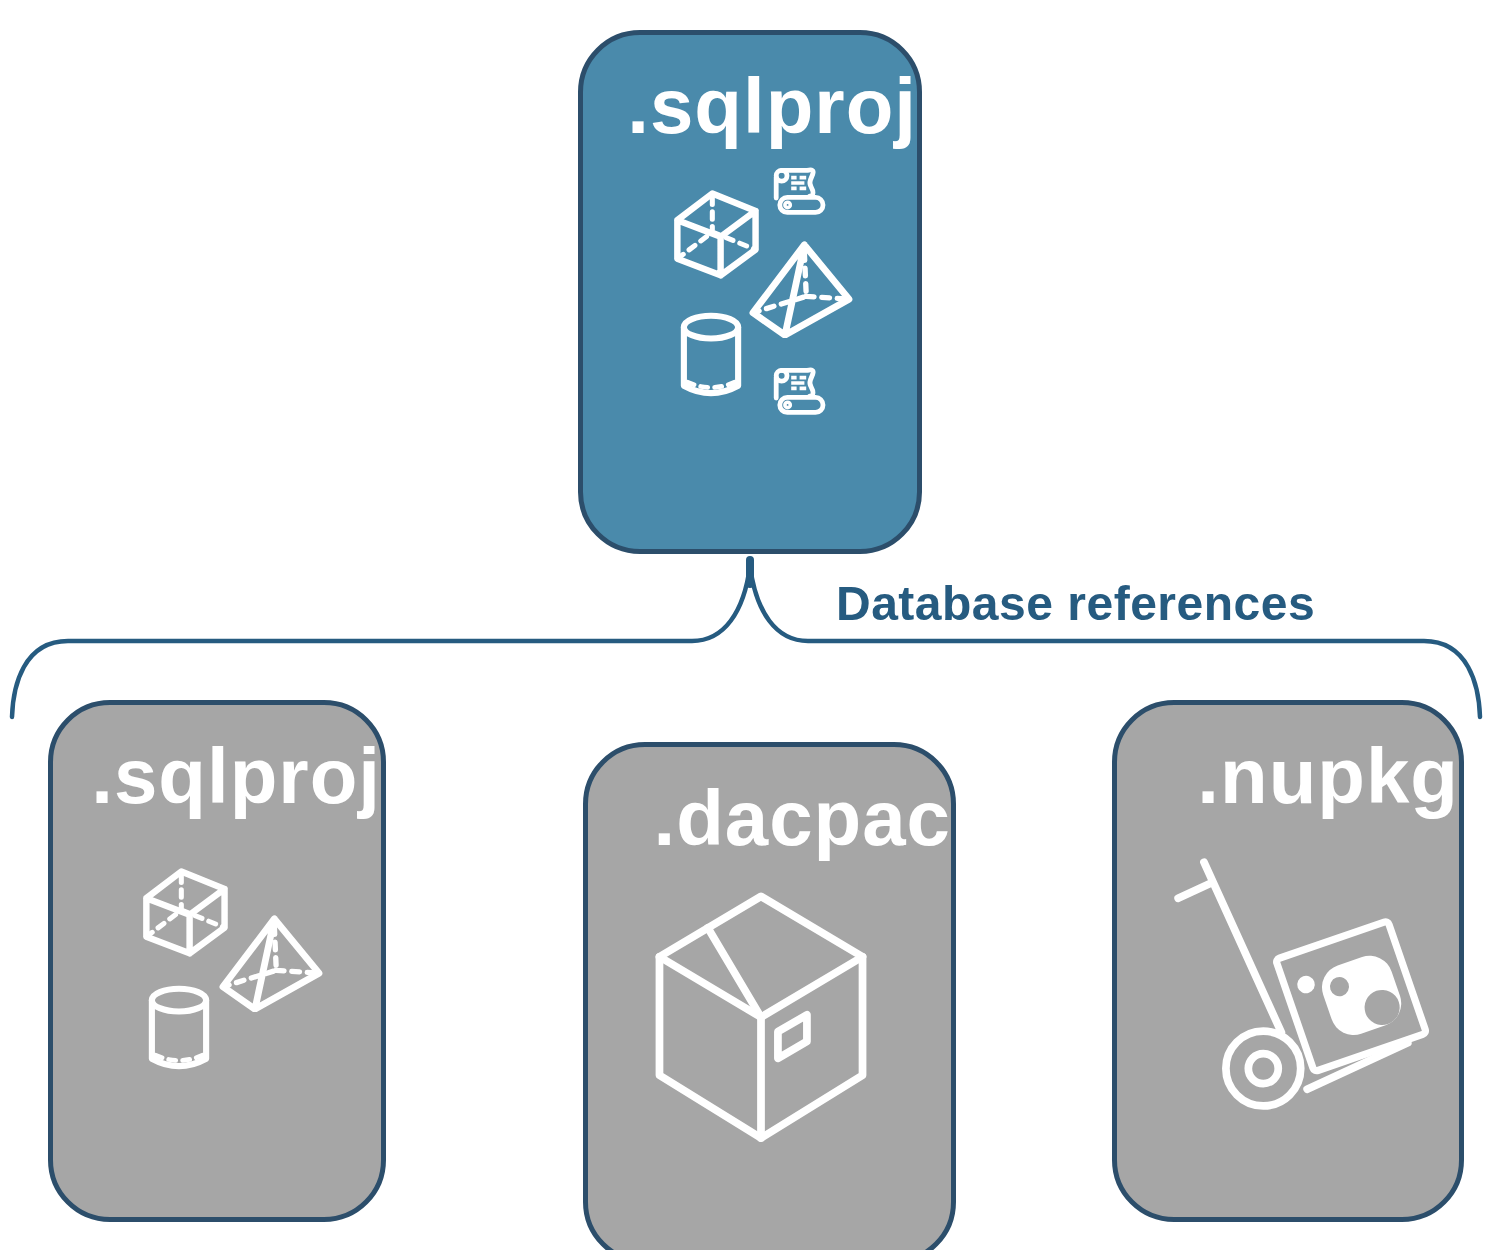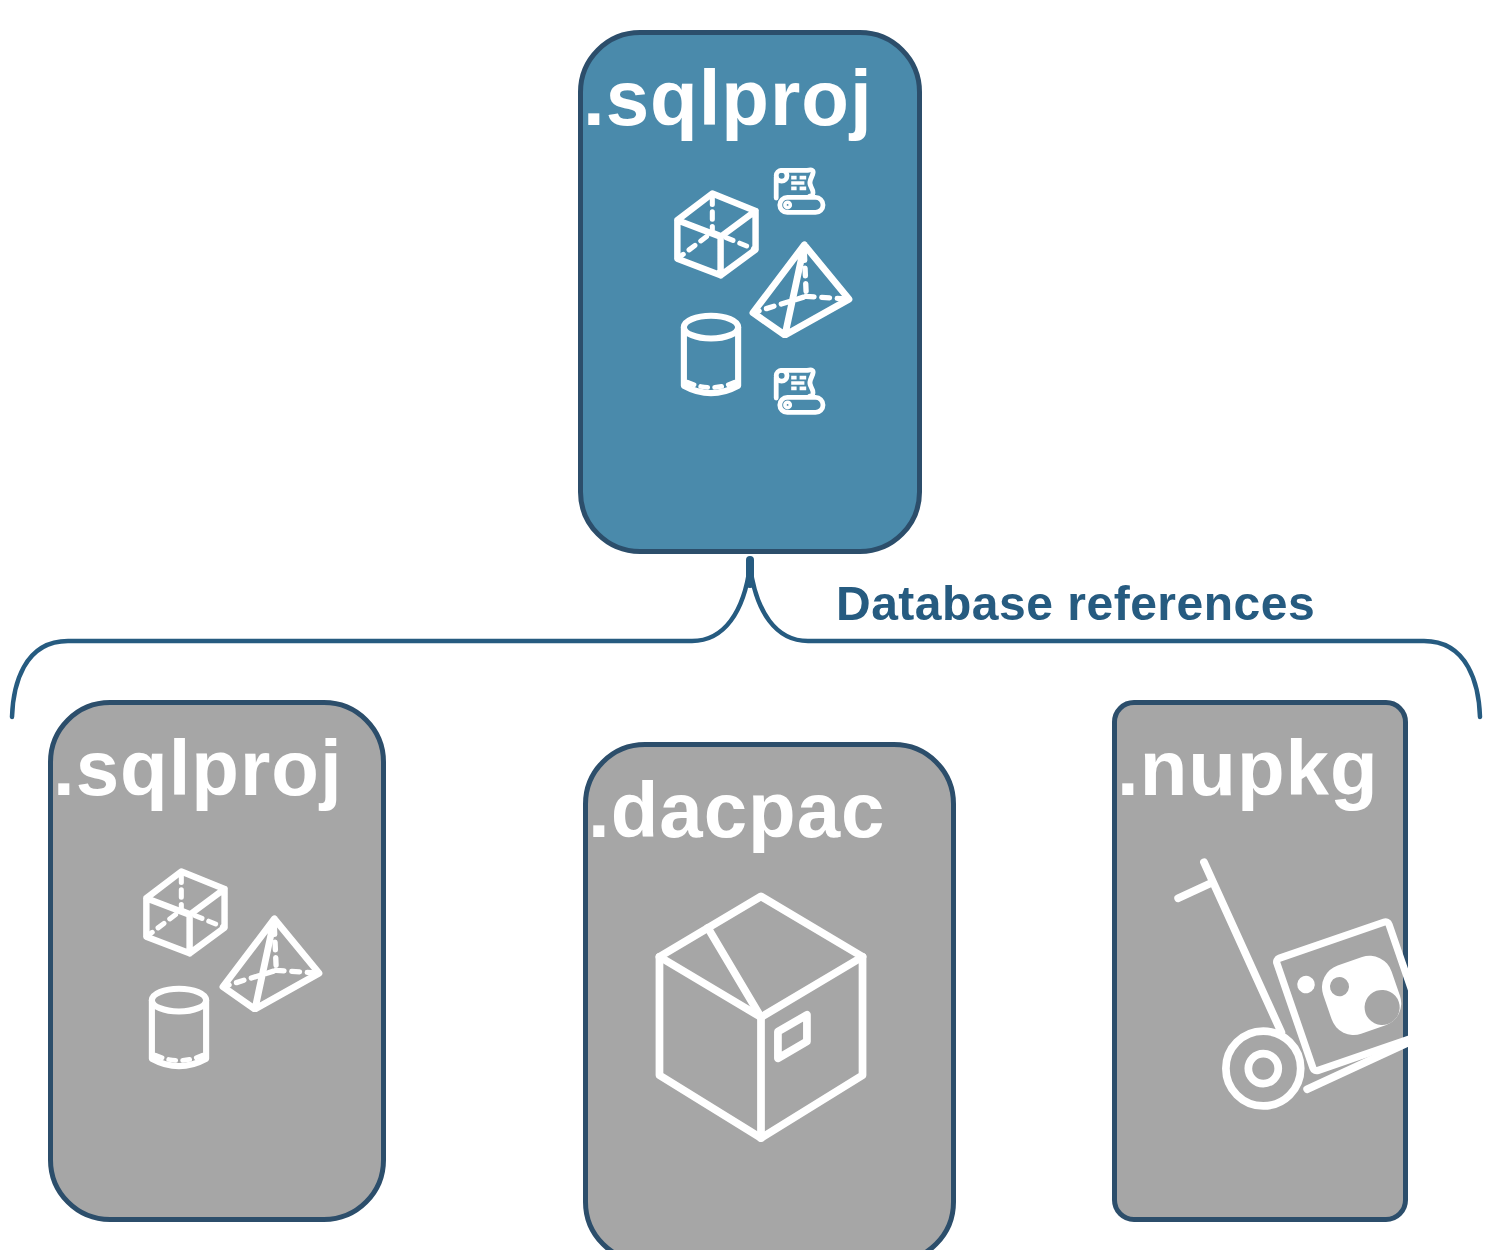--- a/index.html
+++ b/index.html
@@ -14,28 +14,28 @@
   .card {
     position: absolute;
     box-sizing: border-box;
     border: 5px solid #2C4E6B;
     border-radius: 62px;
   }
   .card.root { left: 578px; top: 30px; width: 344px; height: 524px; background: #4A8AAB; }
   .card.child { background: #A6A6A6; top: 700px; width: 338px; height: 522px; }
   #child-0 { left: 48px; }
   #child-1 { left: 583px; width: 373px; margin-top: 42px; }
-  #child-2 { left: 1112px; width: 296px; border-radius: 22px; }
+  #child-2 { left: 1112px; width: 352px; }
   .card-label {
     color: #ffffff;
     font-weight: bold;
     font-size: 78px;
     line-height: 1;
-    text-align: left;
-    padding-top: 24px;
+    text-align: right;
+    padding-top: 32px;
     letter-spacing: 1px;
     user-select: none;
   }
   .icon { position: absolute; }
   .brace-svg { position: absolute; left: 0; top: 550px; }
   .connector-label {
     position: absolute;
     left: 812px;
     top: 580px;
     color: #265B80;

